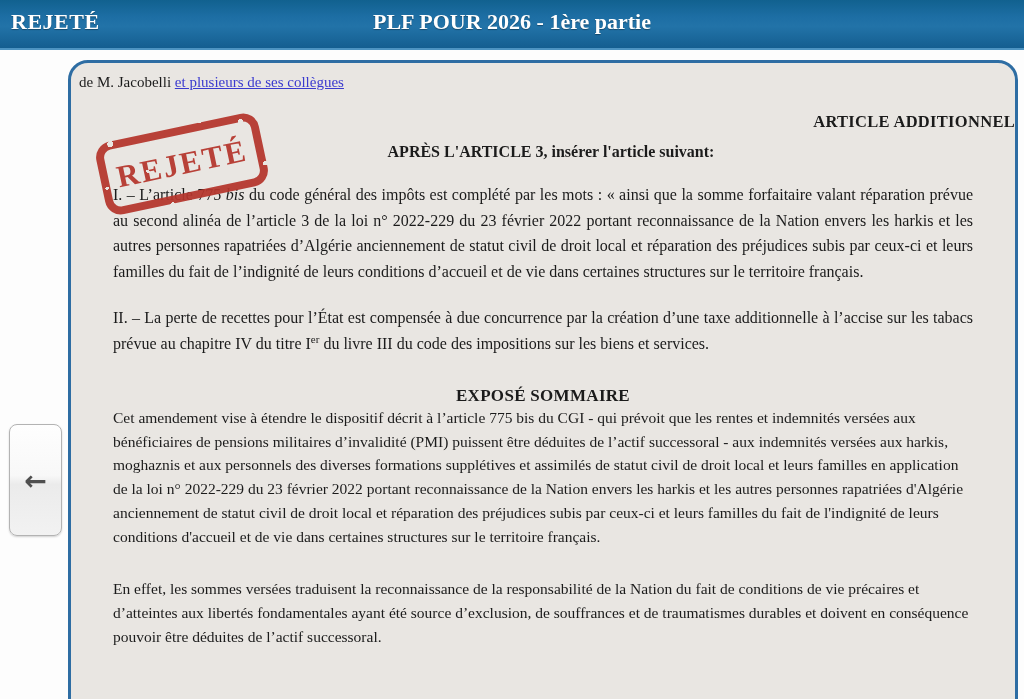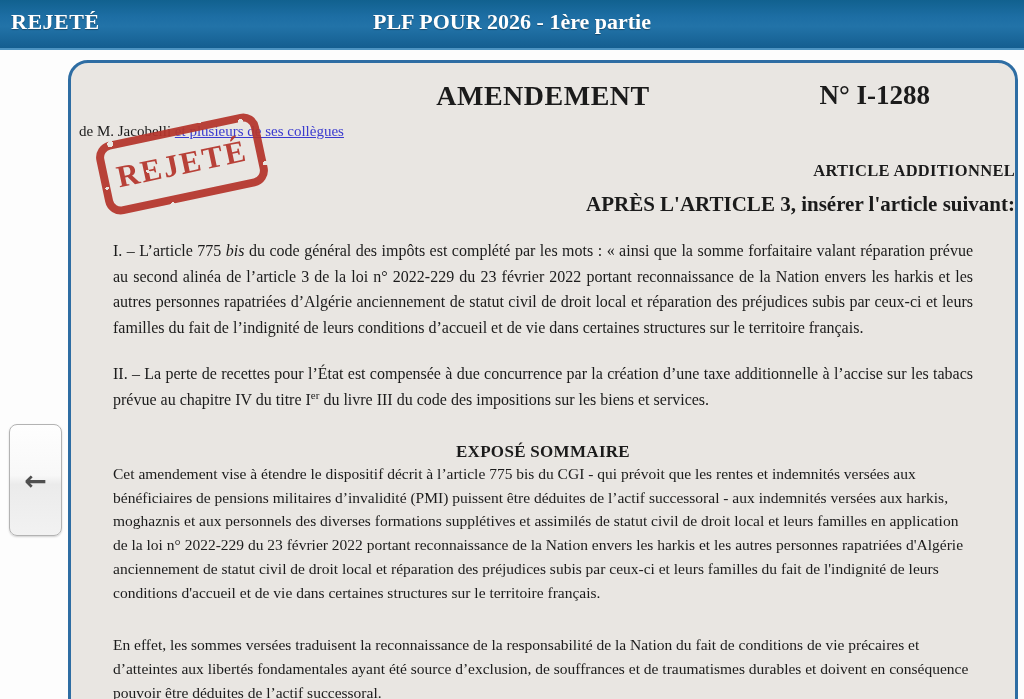--- a/index.html
+++ b/index.html
@@ -66,21 +66,21 @@
   }
   .doc-number {
     position: absolute; right: 43px; top: 0;
     font-size: 27px; font-weight: bold;
   }
 
   .byline { margin: 11px 8px 0; text-align: left; font-size: 15px; }
   .byline-link { color: #3a3acf; text-decoration: underline; cursor: pointer; }
 
   .h-article { margin: 21px 0 0; text-align: right; font-size: 16.5px; font-weight: bold; letter-spacing: .3px; }
-  .h-insert  { margin: 11px 0 0; text-align: right; font-size: 21px;   font-weight: bold; padding-left: 16px; }
+  .h-insert  { margin: 11px 0 0; text-align: center; font-size: 16px;   font-weight: bold; padding-left: 16px; }
 
   .body-par { margin: 21px 42px 0; font-size: 16px; line-height: 25.5px; }
   .justify  { text-align: justify; }
   .body-par em  { font-style: italic; }
   .body-par sup { font-size: 11px; line-height: 0; }
 
   .h-expose { margin: 30px 0 0; text-align: center; font-size: 17px; font-weight: bold; letter-spacing: .3px; }
   .expose   { font-size: 15.5px; line-height: 23.7px; margin-top: 0; }
   .expose-2 { margin-top: 29px; }
 
@@ -116,24 +116,20 @@
     <span class="app-title">REJETÉ</span>
     <span class="page-title">PLF POUR 2026 - 1ère partie</span>
   </header>
 
   <main class="card">
 
     <div class="stamp">
       <span>REJETÉ</span>
     </div>
 
-    <div class="title-row">
-      <h1 class="doc-title">AMENDEMENT</h1>
-      <span class="doc-number">N° I-1288</span>
-    </div>
 
     <p class="byline">
       <span>de M. Jacobelli </span><a class="byline-link" href="#">et plusieurs de ses collègues</a>
     </p>
 
     <h2 class="h-article">ARTICLE ADDITIONNEL</h2>
     <h3 class="h-insert">APRÈS L'ARTICLE 3, insérer l'article suivant:</h3>
 
     <p class="body-par justify"><span>I. – L’article 775 </span><em>bis</em><span> du code général des impôts est complété par les mots : « ainsi que la somme forfaitaire valant réparation prévue au second alinéa de l’article 3 de la loi n° 2022-229 du 23 février 2022 portant reconnaissance de la Nation envers les harkis et les autres personnes rapatriées d’Algérie anciennement de statut civil de droit local et réparation des préjudices subis par ceux-ci et leurs familles du fait de l’indignité de leurs conditions d’accueil et de vie dans certaines structures sur le territoire français.</span></p>
 

